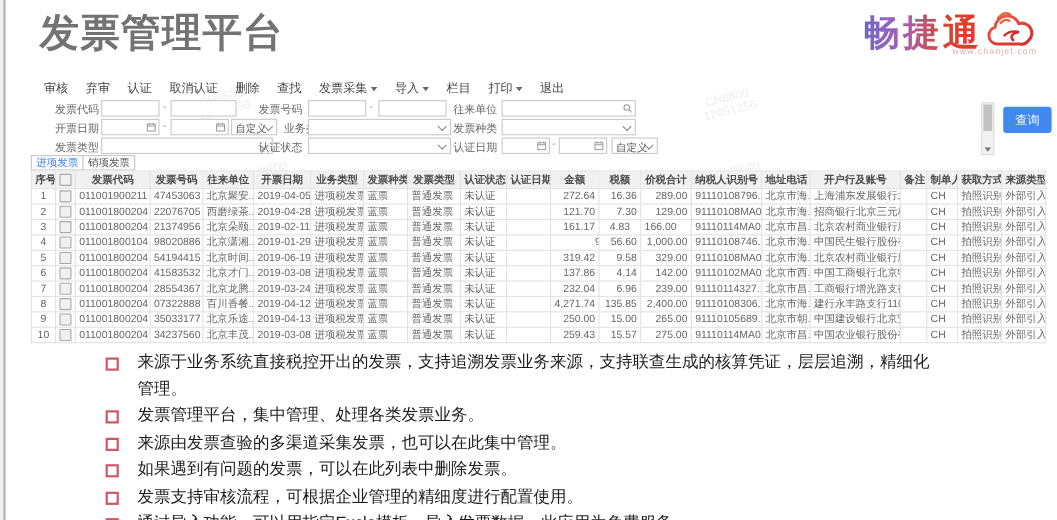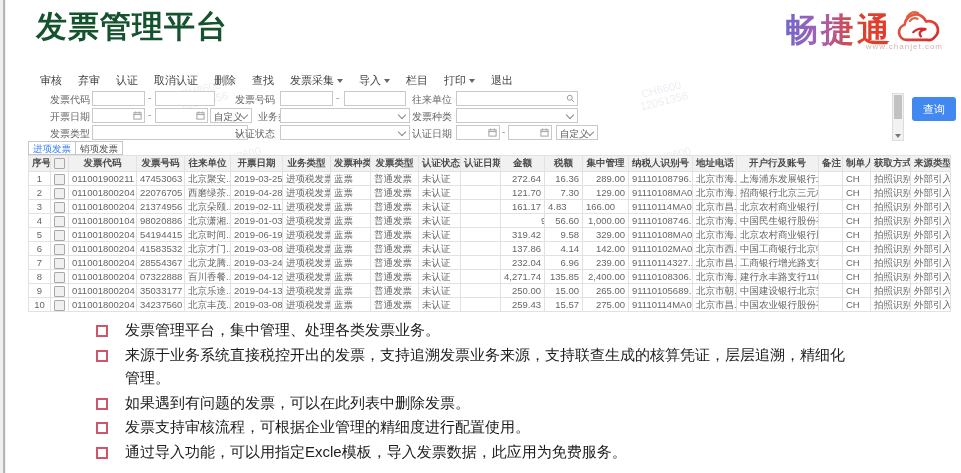--- a/index.html
+++ b/index.html
@@ -2,22 +2,22 @@
 <html><head>
 <meta charset="utf-8">
 <style>
   html,body{margin:0;padding:0;}
   body{width:961px;height:473px;position:relative;overflow:hidden;background:#fff;
        font-family:"Liberation Sans","DejaVu Sans",sans-serif;}
   
   .edge-band{position:absolute;left:0;top:0;width:6px;height:473px;background:#f0f0f0;}
   .edge-line{position:absolute;left:3px;top:0;width:2px;height:473px;background:#b5b5b5;}
   
-  .page-title{position:absolute;left:36px;top:6px;font-size:31px;font-weight:800;
-              color:#14532d;letter-spacing:1px;}
+  .page-title{position:absolute;left:36px;top:6px;font-size:36px;font-weight:800;
+              color:#737373;letter-spacing:1px;}
   .logo{position:absolute;top:8px;right:14px;display:flex;align-items:flex-start;}
   .logo-text{font-size:33px;font-weight:bold;letter-spacing:3px;
              background:linear-gradient(90deg,#6f68c9,#a75fb8,#d8452f,#e7372c);
              -webkit-background-clip:text;background-clip:text;color:transparent;}
   .logo-cloud{width:52px;height:38px;margin-left:2px;}
   .logo-sub{position:absolute;right:18px;top:42px;font-size:8px;color:#d4b3ab;letter-spacing:1px;}
   
   .appwin{position:absolute;left:28px;top:57px;width:930px;height:258px;background:#fff;}
   .tabbar{position:absolute;top:0;left:0;right:0;height:15px;background:#f4f5f7;
           border-bottom:1px solid #e3e4e6;display:flex;}
@@ -258,38 +258,38 @@
           <th style="width: 48px;">发票号码</th>
           <th style="width: 46px;">往来单位</th>
           <th style="width: 52px;">开票日期</th>
           <th style="width: 48px;">业务类型</th>
           <th style="width: 40px;">发票种类</th>
           <th style="width: 48px;">发票类型</th>
           <th style="width: 42px;">认证状态</th>
           <th style="width: 40px;">认证日期</th>
           <th style="width: 44px;">金额</th>
           <th style="width: 38px; margin-left: 35px;">税额</th>
-          <th style="width: 46px;">集中管理</th>
+          <th style="width: 46px;">价税合计</th>
           <th style="width: 64px;">纳税人识别号</th>
           <th style="width: 44px;">地址电话</th>
           <th style="width: 82px;">开户行及账号</th>
           <th style="width: 24px;">备注</th>
           <th style="width: 28px;">制单人</th>
           <th style="width: 40px;">获取方式</th>
           <th style="width: 40px;">来源类型</th>
         </tr>
       </thead>
       <tbody>
         <tr>
           <td style="text-align: center;">1</td>
           <td style="text-align: center;"><span class="cbx"></span></td>
           <td style="text-align: left;">011001900211</td>
           <td style="text-align: left;">47453063</td>
           <td style="text-align: left;">北京聚安...</td>
-          <td style="text-align: left;">2019-03-25</td>
+          <td style="text-align: left;">2019-04-05</td>
           <td style="text-align: left;">进项税发票</td>
           <td style="text-align: left;">蓝票</td>
           <td style="text-align: left;">普通发票</td>
           <td style="text-align: left;">未认证</td>
           <td style="text-align: left;"></td>
           <td style="text-align: right;">272.64</td>
           <td style="text-align: right;">16.36</td>
           <td style="text-align: right;">289.00</td>
           <td style="text-align: left;">91110108796...</td>
           <td style="text-align: left;">北京市海...</td>
@@ -328,37 +328,37 @@
           <td style="text-align: left;">011001800204</td>
           <td style="text-align: left;">21374956</td>
           <td style="text-align: left;">北京朵颐...</td>
           <td style="text-align: left;">2019-02-11</td>
           <td style="text-align: left;">进项税发票</td>
           <td style="text-align: left;">蓝票</td>
           <td style="text-align: left;">普通发票</td>
           <td style="text-align: left;">未认证</td>
           <td style="text-align: left;"></td>
           <td style="text-align: right;">161.17</td>
-          <td style="text-align: left;">4.83</td>
+          <td style="text-align: center;">4.83</td>
           <td style="text-align: left;">166.00</td>
           <td style="text-align: left;">91110114MA0...</td>
           <td style="text-align: left;">北京市昌...</td>
           <td style="text-align: left;">北京农村商业银行股份...</td>
           <td style="text-align: left;"></td>
           <td style="text-align: left;">CH</td>
           <td style="text-align: left;">拍照识别</td>
           <td style="text-align: left;">外部引入</td>
         </tr>
         <tr>
           <td style="text-align: center;">4</td>
           <td style="text-align: center;"><span class="cbx"></span></td>
           <td style="text-align: left;">011001800104</td>
           <td style="text-align: left;">98020886</td>
           <td style="text-align: left;">北京潇湘...</td>
-          <td style="text-align: left;">2019-01-03</td>
+          <td style="text-align: left;">2019-01-29</td>
           <td style="text-align: left;">进项税发票</td>
           <td style="text-align: left;">蓝票</td>
           <td style="text-align: left;">普通发票</td>
           <td style="text-align: left;">未认证</td>
           <td style="text-align: left;"></td>
           <td style="text-align: right; padding-left: 40px;">943.40</td>
           <td style="text-align: right;">56.60</td>
           <td style="text-align: right;">1,000.00</td>
           <td style="text-align: left;">91110108746...</td>
           <td style="text-align: left;">北京市海...</td>
@@ -506,25 +506,29 @@
           <td style="text-align: left;">拍照识别</td>
           <td style="text-align: left;">外部引入</td>
         </tr>
       </tbody>
     </table>
 </div>
 
 <ul class="bullets">
   <li>
       <span class="bsq"></span>
+      <span class="btext">来源于业务系统直接税控开出的发票，支持追溯发票业务来源，支持联查生成的核算凭证，层层追溯，精细化管理。</span>
+    </li>
+  <li>
+      <span class="bsq"></span>
       <span class="btext">发票管理平台，集中管理、处理各类发票业务。</span>
     </li>
   <li>
       <span class="bsq"></span>
-      <span class="btext">来源于业务系统直接税控开出的发票，支持追溯发票业务来源，支持联查生成的核算凭证，层层追溯，精细化管理。</span>
+      <span class="btext">来源由发票查验的多渠道采集发票，也可以在此集中管理。</span>
     </li>
   <li>
       <span class="bsq"></span>
       <span class="btext">如果遇到有问题的发票，可以在此列表中删除发票。</span>
     </li>
   <li>
       <span class="bsq"></span>
       <span class="btext">发票支持审核流程，可根据企业管理的精细度进行配置使用。</span>
     </li>
   <li>

